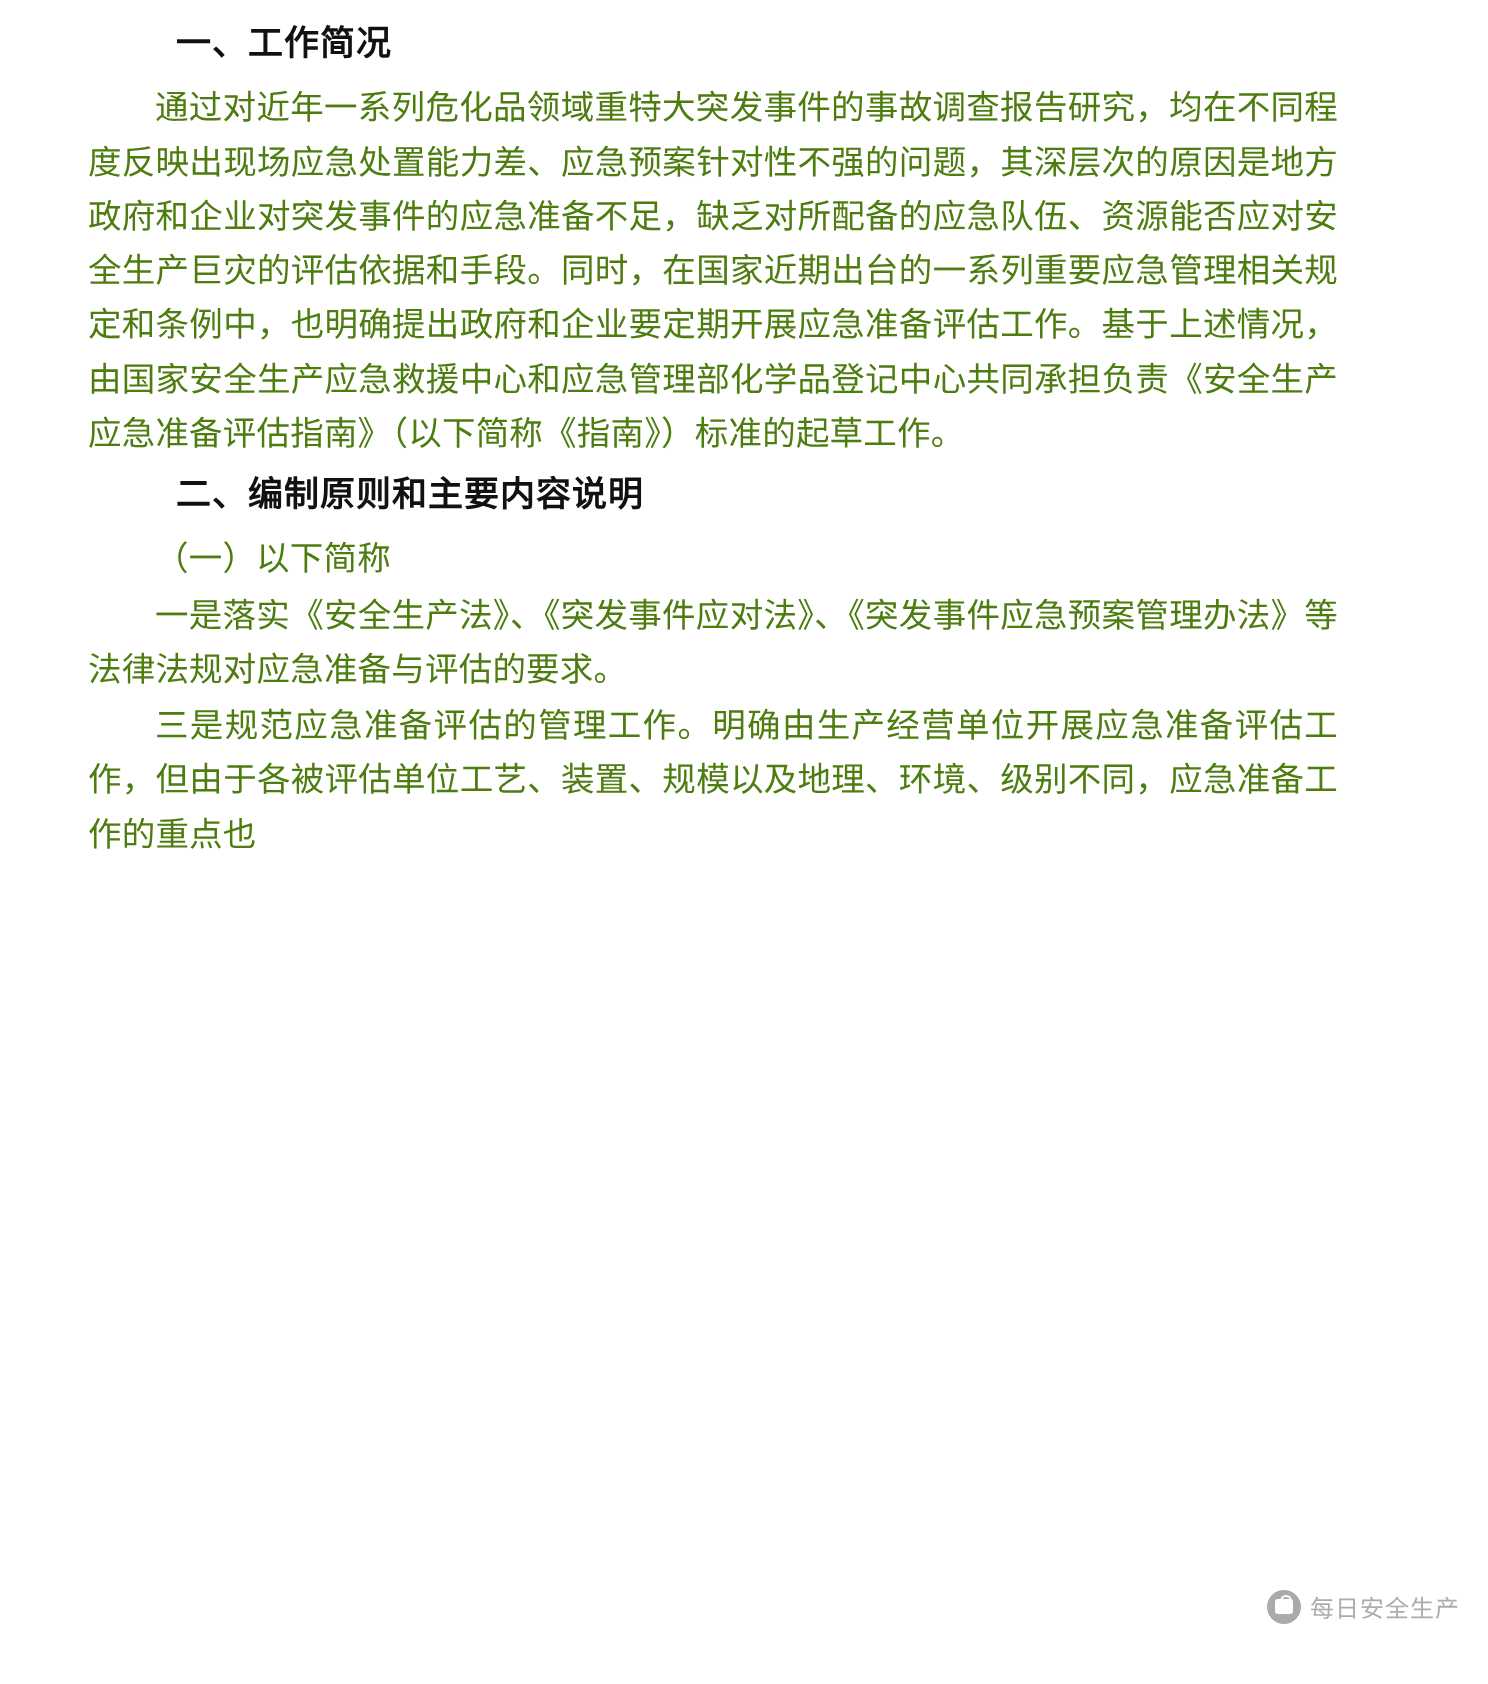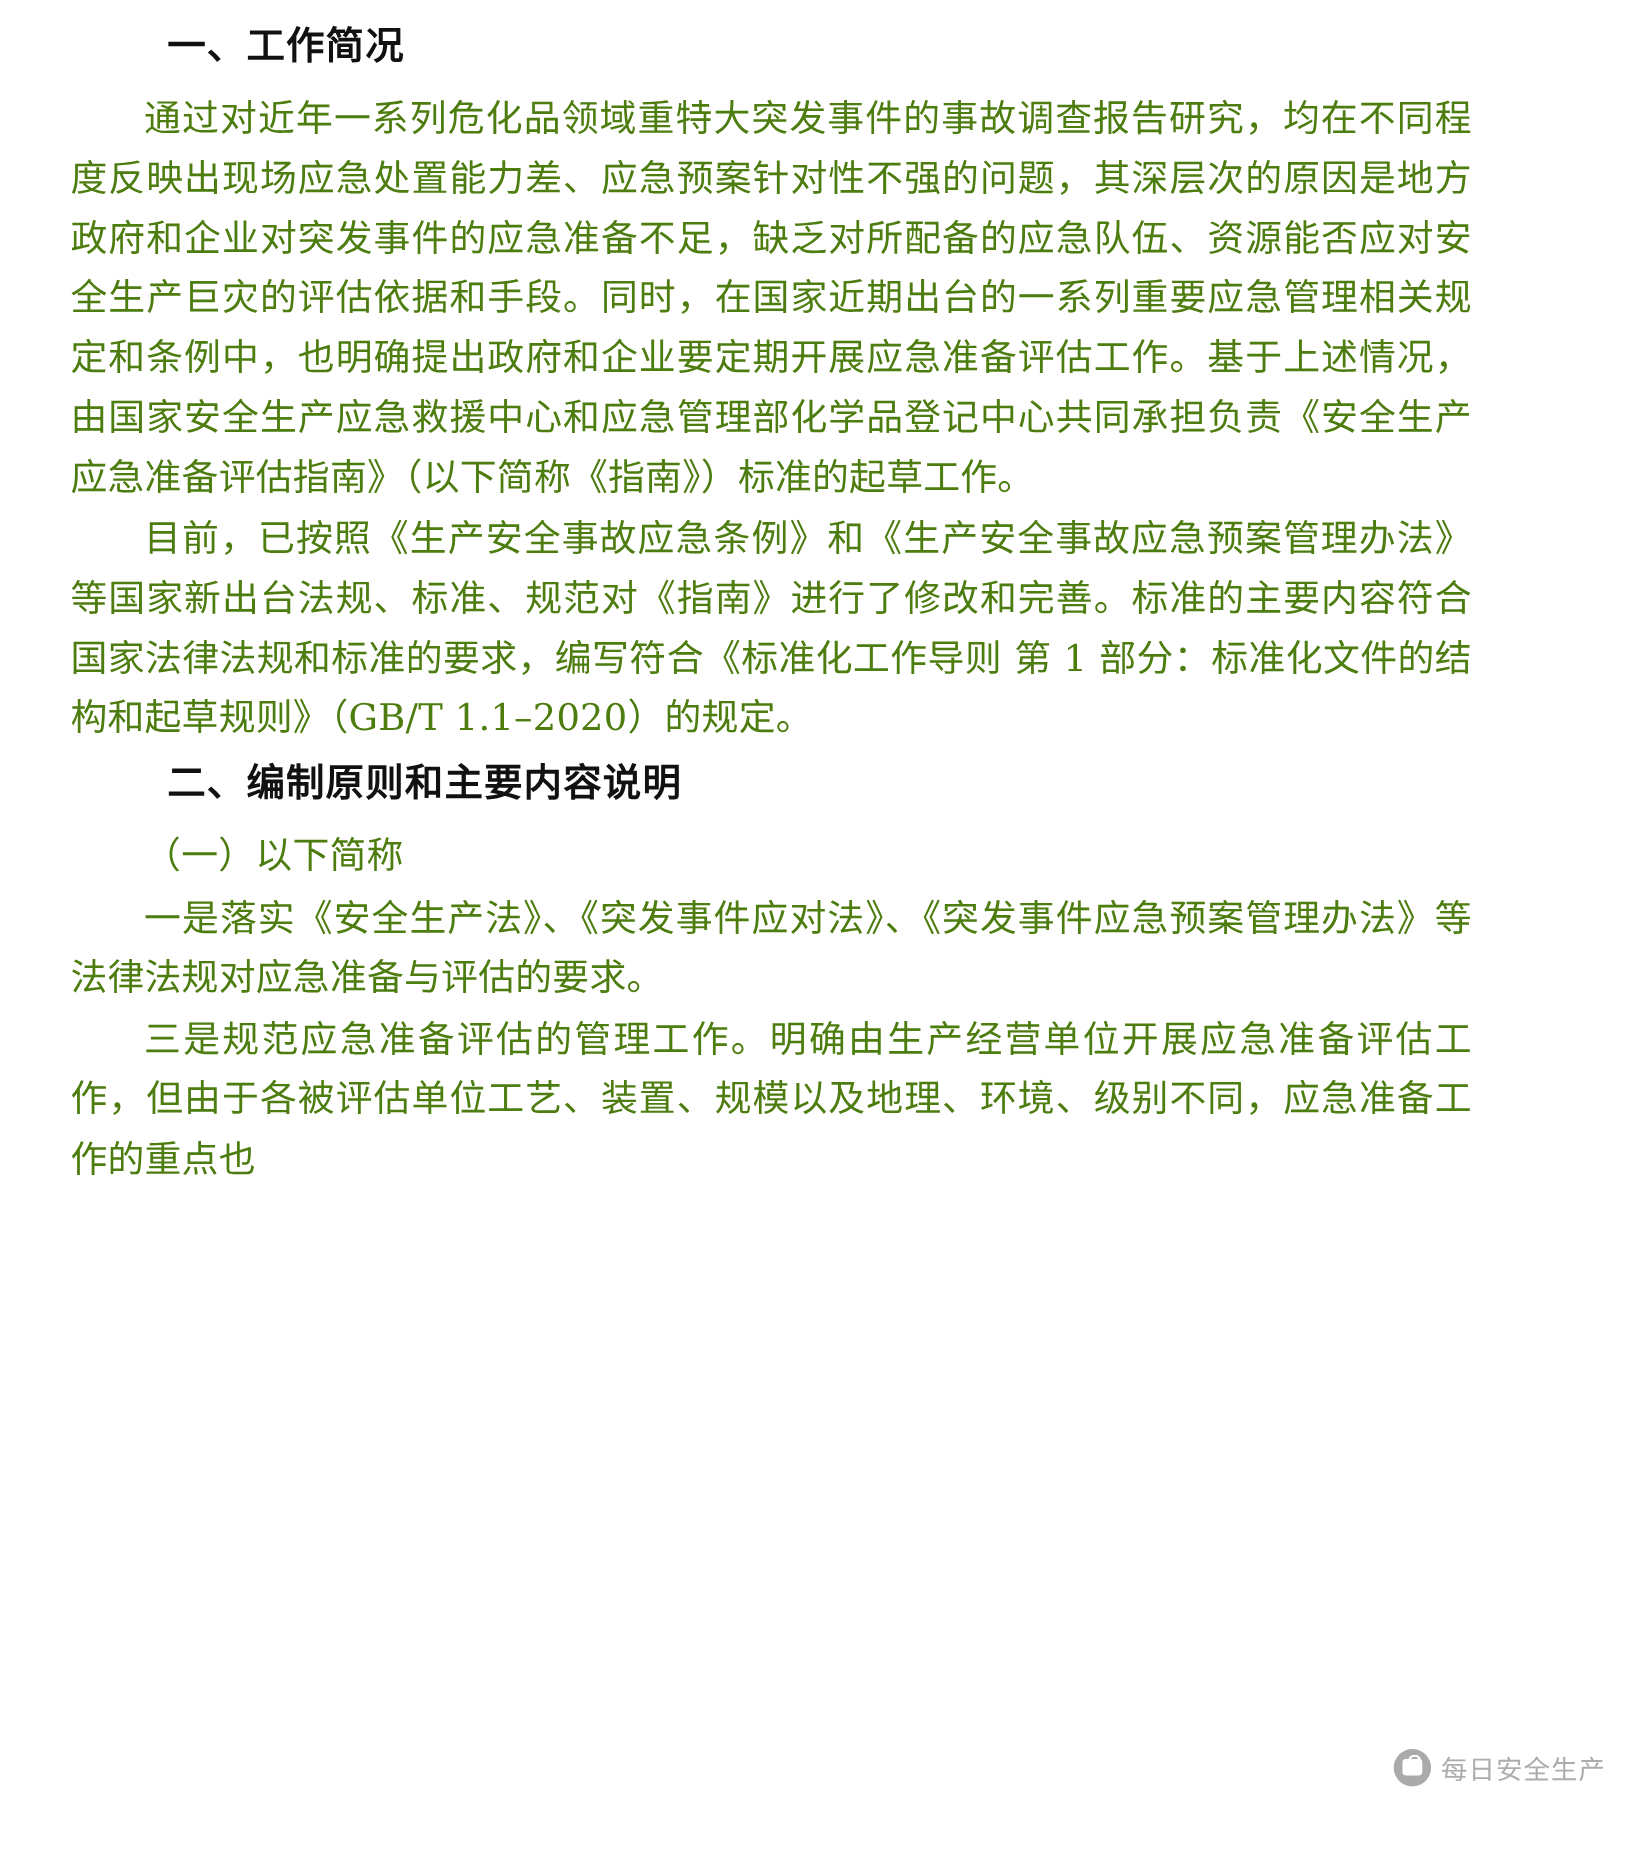--- a/index.html
+++ b/index.html
@@ -13,21 +13,21 @@
     position: relative;
     font-family: "DejaVu Serif", "Liberation Serif", serif;
     color: #1a1a1a;
     overflow: hidden;
   }
   .page {
     position: relative;
     width: 1488px;
     height: 1642px;
     box-sizing: border-box;
-    padding: 10px 150px 0 64px;
+    padding: 10px 150px 0 88px;
   }
   h2.section-heading {
     font-family: "DejaVu Sans", "Liberation Sans", sans-serif;
     font-weight: bold;
     font-size: 35px;
     line-height: 1.35;
     margin: 10px 0 14px 0;
     padding-left: 88px;
     letter-spacing: 1px;
     color: #111;
@@ -92,21 +92,20 @@
   }
 </style>
 </head>
 <body>
 
 <div class="page">
 
   <h2 class="section-heading">一、工作简况</h2>
 
   <p class="para">通过对近年一系列危化品领域重特大突发事件的事故调查报告研究，均在不同程度反映出现场应急处置能力差、应急预案针对性不强的问题，其深层次的原因是地方政府和企业对突发事件的应急准备不足，缺乏对所配备的应急队伍、资源能否应对安全生产巨灾的评估依据和手段。同时，在国家近期出台的一系列重要应急管理相关规定和条例中，也明确提出政府和企业要定期开展应急准备评估工作。基于上述情况，由国家安全生产应急救援中心和应急管理部化学品登记中心共同承担负责《安全生产应急准备评估指南》（以下简称《指南》）标准的起草工作。</p>
-  <p class="para">目前，已按照《生产安全事故应急条例》和《生产安全事故应急预案管理办法》等国家新出台法规、标准、规范对《指南》进行了修改和完善。标准的主要内容符合国家法律法规和标准的要求，编写符合《标准化工作导则 第 1 部分：标准化文件的结构和起草规则》（GB/T 1.1–2020）的规定。</p>
 
   <h2 class="section-heading">二、编制原则和主要内容说明</h2>
 
   <p class="para">（一）以下简称</p>
   <p class="para">一是落实《安全生产法》、《突发事件应对法》、《突发事件应急预案管理办法》等法律法规对应急准备与评估的要求。</p>
   <p class="para tight">三是规范应急准备评估的管理工作。明确由生产经营单位开展应急准备评估工作，但由于各被评估单位工艺、装置、规模以及地理、环境、级别不同，应急准备工作的重点也</p>
 
   <div class="watermark">
     <span class="wm-logo"></span>
     <span class="wm-text">每日安全生产</span>

